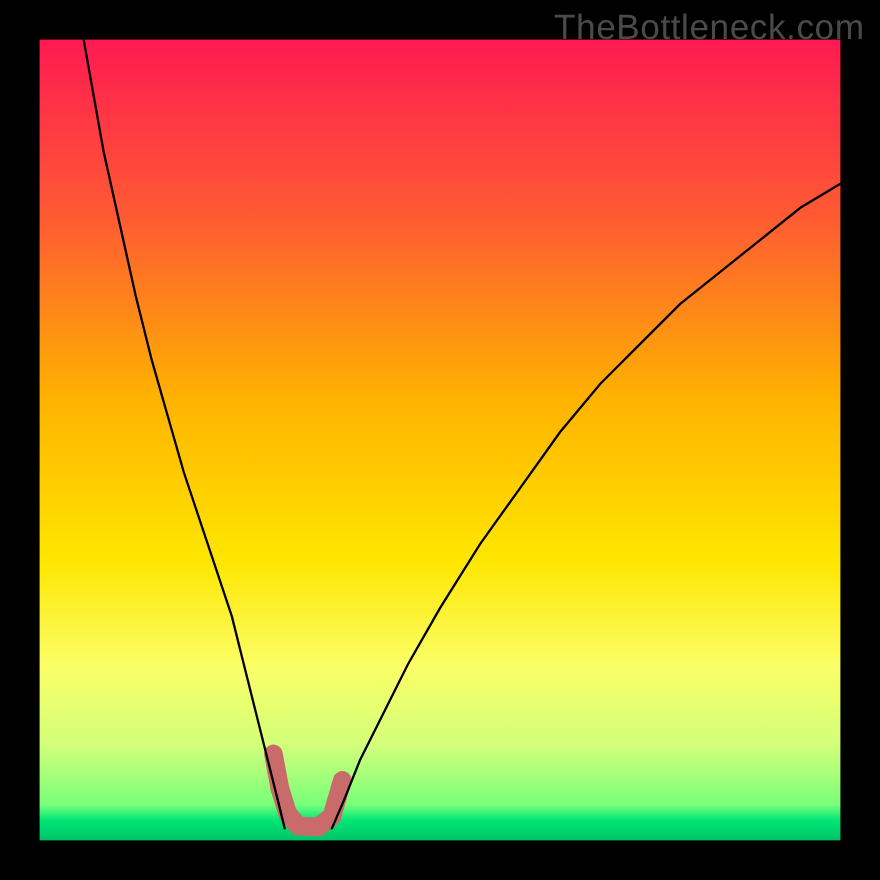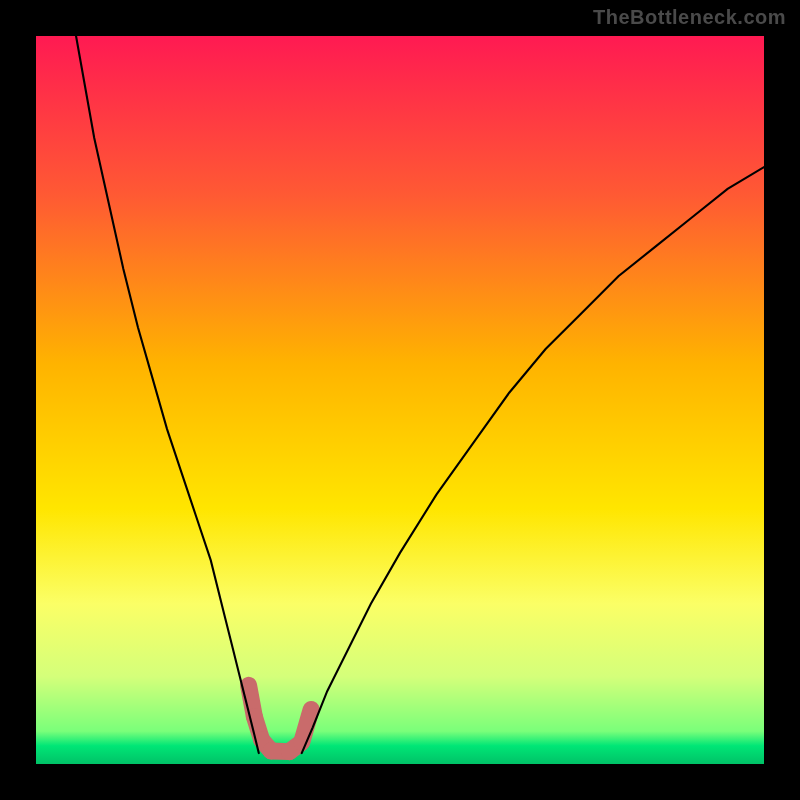--- a/index.html
+++ b/index.html
@@ -14,22 +14,22 @@
   .stage {
     position: relative;
     width: 800px;
     height: 800px;
   }
   .watermark {
     position: absolute;
     top: 6px;
     right: 14px;
     color: #4a4a4a;
-    font-size: 20px;
-    font-weight: 700;
+    font-size: 32px;
+    font-weight: 400;
     letter-spacing: 0.5px;
     z-index: 5;
     user-select: none;
   }
   svg {
     position: absolute;
     left: 0;
     top: 0;
   }
 </style>

